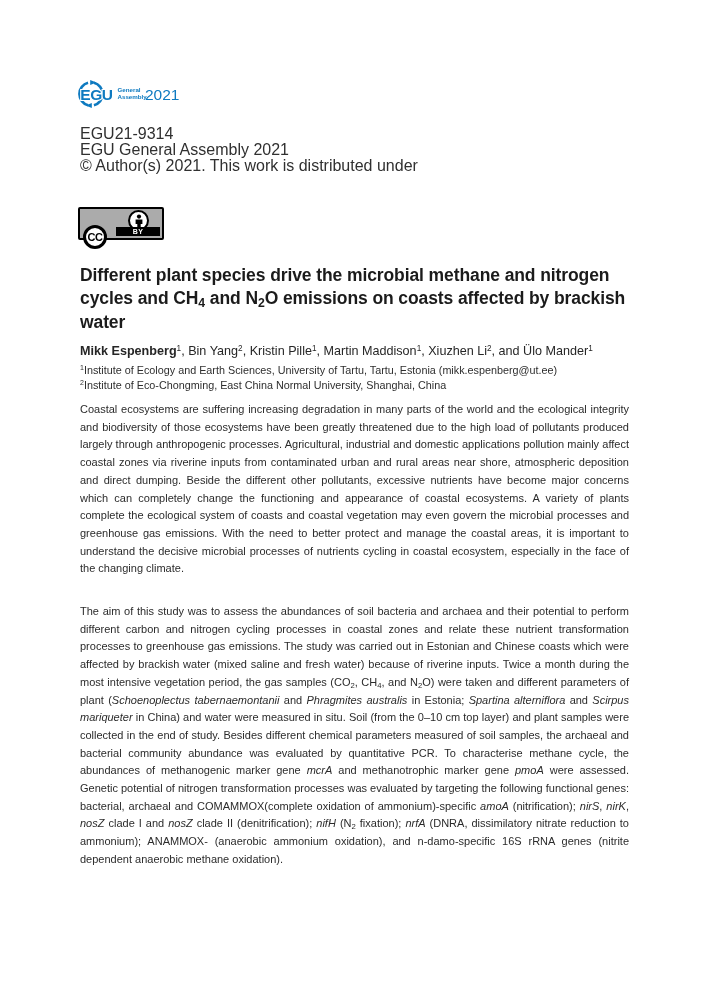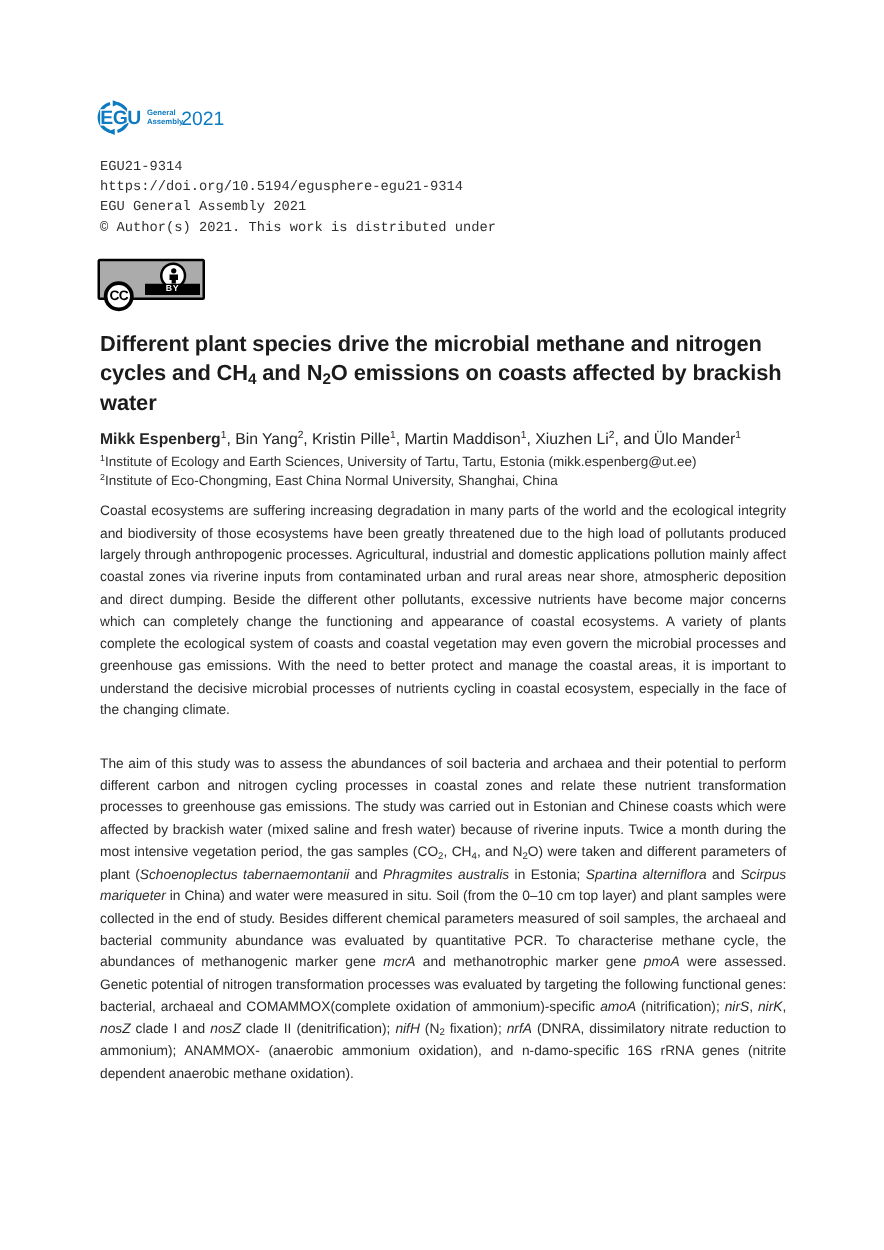--- a/index.html
+++ b/index.html
@@ -9,21 +9,21 @@
     position: relative;
     width: 707px;
     height: 1000px;
     background: #ffffff;
     overflow: hidden;
     color: #2b2b2b;
   }
   .logo { position: absolute; left: 77px; top: 80px; }
   .meta {
     position: absolute; left: 80px; top: 126px;
-    font-size: 11px; line-height: 16.2px; color: #303030; font-family: Liberation Mono, monospace;
+    font-size: 16px; line-height: 16.2px; color: #303030;
   }
   .meta .line { white-space: nowrap; }
   .doi { color: #303030; text-decoration: none; }
 
   
   .cc-badge {
     position: absolute; left: 78px; top: 207px;
     width: 86px; height: 33px;
     background: #ababab;
     border: 2px solid #000;
@@ -88,21 +88,20 @@
       </g>
       <text x="3.2" y="19.6" font-size="15.5" font-weight="bold" letter-spacing="-0.4" paint-order="stroke" stroke="#ffffff" stroke-width="2.2" fill="#0e7ac0">EGU</text>
       <text x="40.5" y="12.2" font-size="6.2" font-weight="bold" fill="#0e7ac0">General</text>
       <text x="40.5" y="19.2" font-size="6.2" font-weight="bold" fill="#0e7ac0">Assembly</text>
       <text x="68" y="19.8" font-size="15.5" fill="#0e7ac0">2021</text>
     </svg>
   </div>
 
   <div class="meta">
     <div class="line">EGU21-9314</div>
-    <div class="line"><a class="doi" href="#">https://doi.org/10.5194/egusphere-egu21-9314</a></div>
     <div class="line">EGU General Assembly 2021</div>
     <div class="line">© Author(s) 2021. This work is distributed under</div>
   </div>
 
   <div class="cc-badge">
     <div class="cc-circle">CC</div>
     <div class="person-circle">
       <svg width="12" height="13" viewBox="0 0 12 13">
         <circle cx="6" cy="2.6" r="2.1" fill="#000"></circle>
         <path d="M2.6,5.6 h6.8 v4.4 h-1.7 v3 h-3.4 v-3 h-1.7 z" fill="#000"></path>

